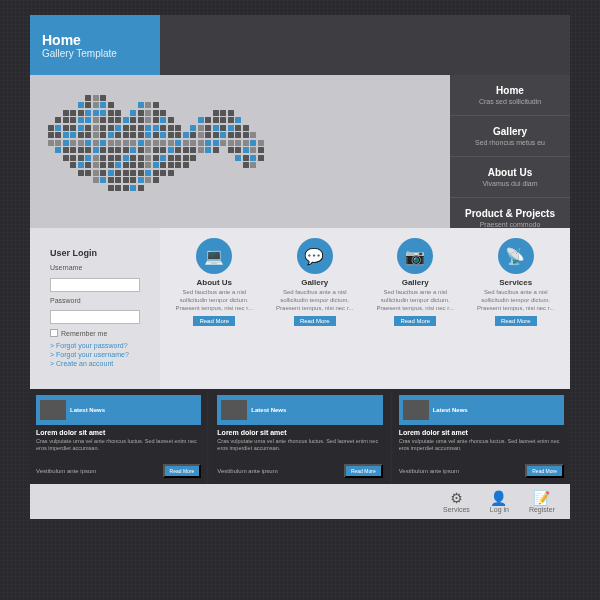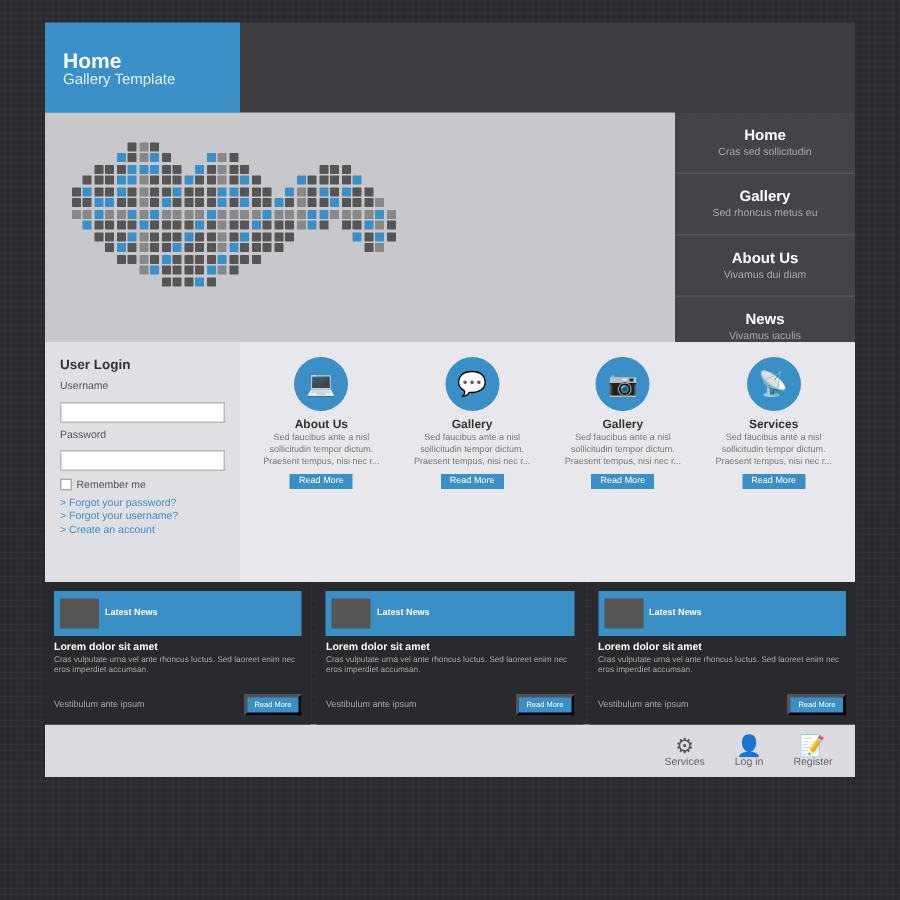--- a/index.html
+++ b/index.html
@@ -93,21 +93,21 @@
     .content-area {
       display: flex;
       background: #e8e8ec;
       min-height: 160px;
     }
 
     
     .login-panel {
       background: #e0e0e4;
       width: 130px;
-      padding: 10px;
+      padding: 20px;
       flex-shrink: 0;
     }
     .login-title {
       font-size: 9px;
       color: #333;
       font-weight: bold;
       margin-bottom: 6px;
     }
     .login-label {
       font-size: 7px;
@@ -821,20 +821,24 @@
     <div class="nav-item-label">Home</div>
     <div class="nav-item-sub">Cras sed sollicitudin</div>
   </div>
         <div class="nav-item">
     <div class="nav-item-label">Gallery</div>
     <div class="nav-item-sub">Sed rhoncus metus eu</div>
   </div>
         <div class="nav-item">
     <div class="nav-item-label">About Us</div>
     <div class="nav-item-sub">Vivamus dui diam</div>
+  </div>
+        <div class="nav-item">
+    <div class="nav-item-label">Product &amp; Projects</div>
+    <div class="nav-item-sub">Praesent commodo</div>
   </div>
         <div class="nav-item">
     <div class="nav-item-label">News</div>
     <div class="nav-item-sub">Vivamus iaculis</div>
   </div>
       </div>
   </div>
 
   <div class="content-area">
 

